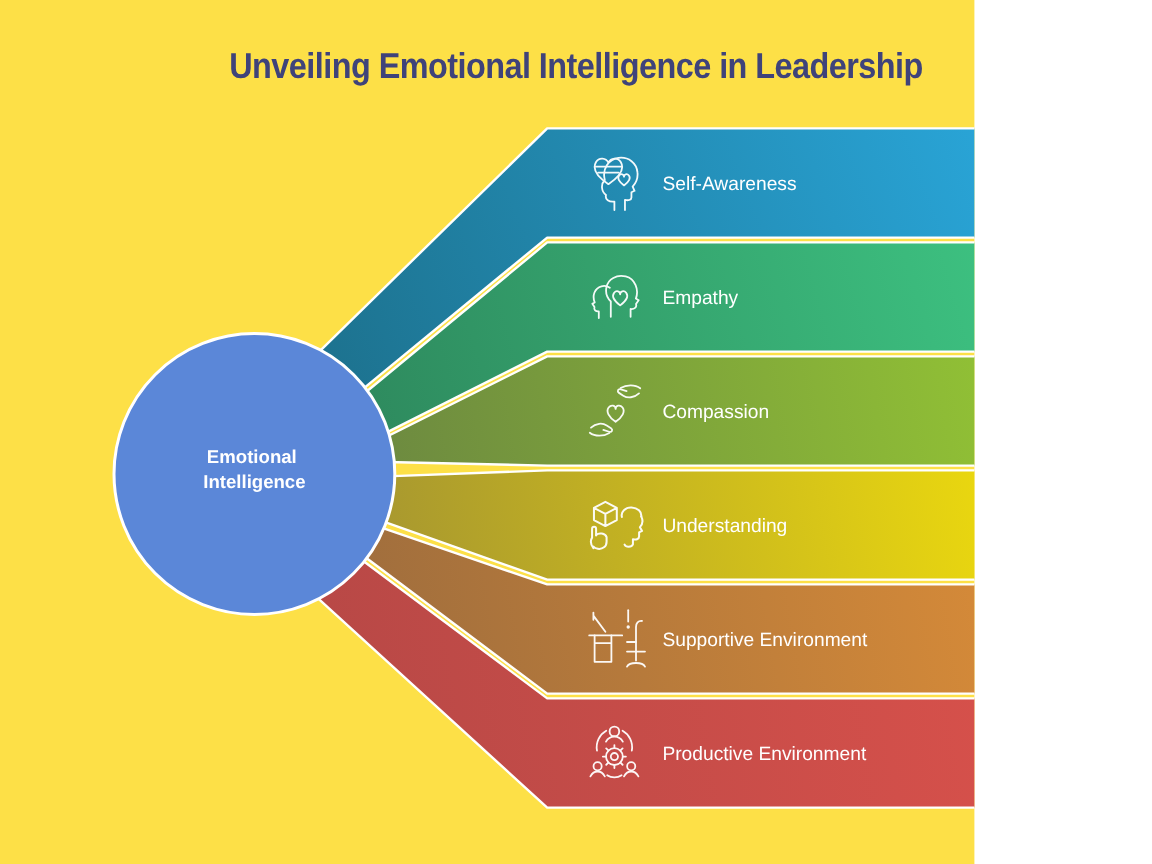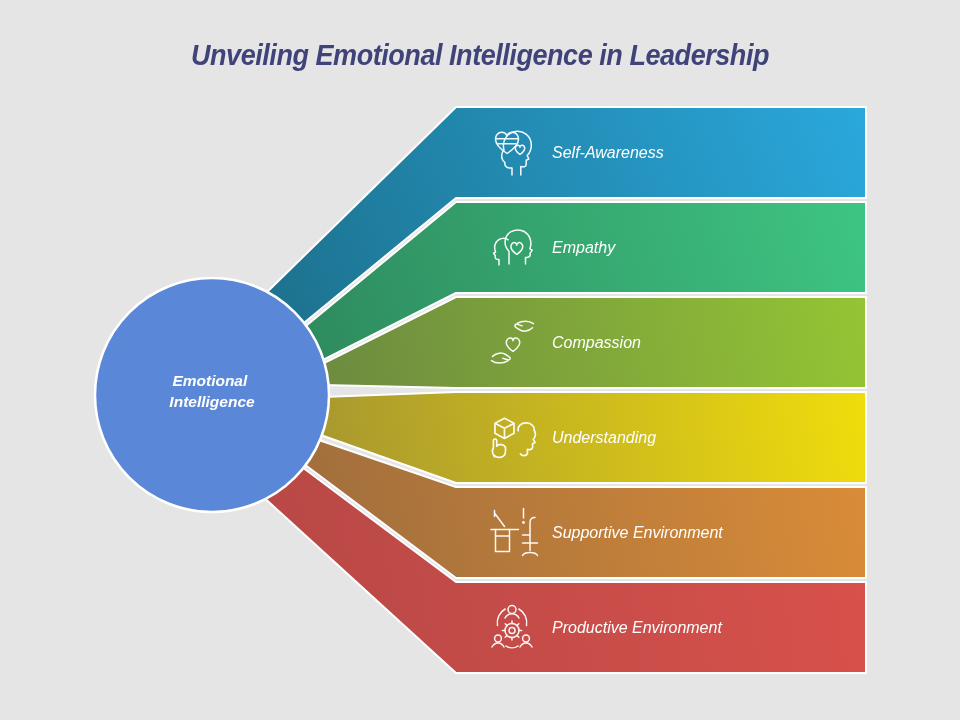--- a/index.html
+++ b/index.html
@@ -1,17 +1,17 @@
 <!DOCTYPE html>
 <html><head>
 <meta charset="utf-8">
 <style>
   html,body{margin:0;padding:0;background:#ffffff;}
-  .stage{position:relative;width:960px;height:720px;background:#e5e5e5;overflow:hidden;
-         font-family:"Liberation Sans", sans-serif;font-style:italic;}
+  .stage{position:relative;width:812px;height:720px;background:#fde047;overflow:hidden;
+         font-family:"Liberation Sans", sans-serif;}
   svg{display:block;}
   .page-title{font-family:"Liberation Sans", sans-serif;font-weight:700;font-size:30px;
               letter-spacing:-0.5px;}
   .band-label{font-family:"Liberation Sans", sans-serif;font-size:16px;fill:#ffffff;}
   .hub-label{font-family:"Liberation Sans", sans-serif;font-size:15.5px;font-weight:700;
              fill:#ffffff;text-anchor:middle;}
   .band-shape{stroke:#ffffff;stroke-width:2;stroke-linejoin:round;}
   .icon{fill:none;stroke:#ffffff;stroke-width:1.5;stroke-linecap:round;
         stroke-linejoin:round;opacity:0.95;}
   .icon .dotfill{fill:#ffffff;stroke:none;}

